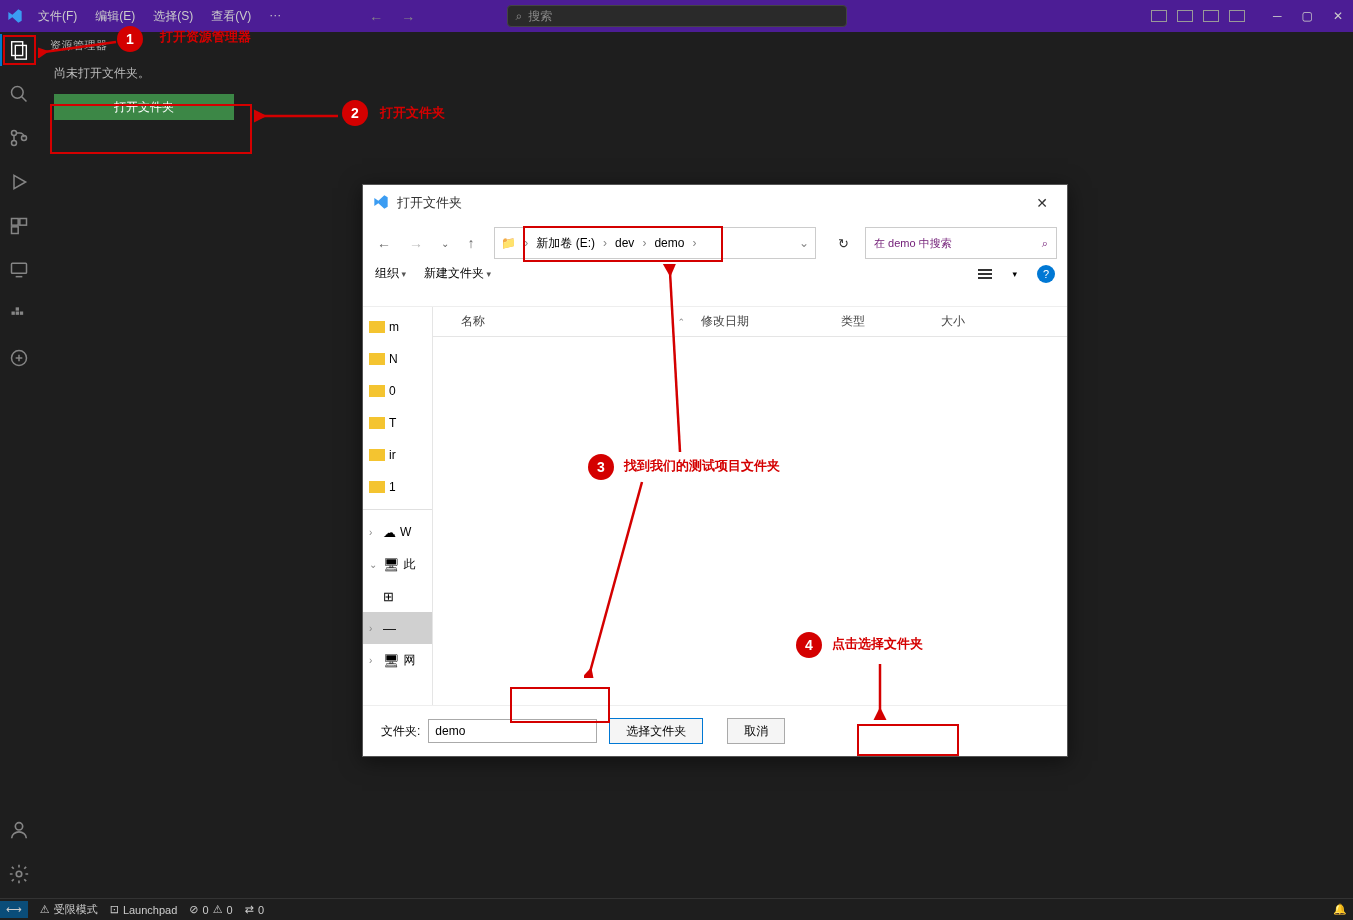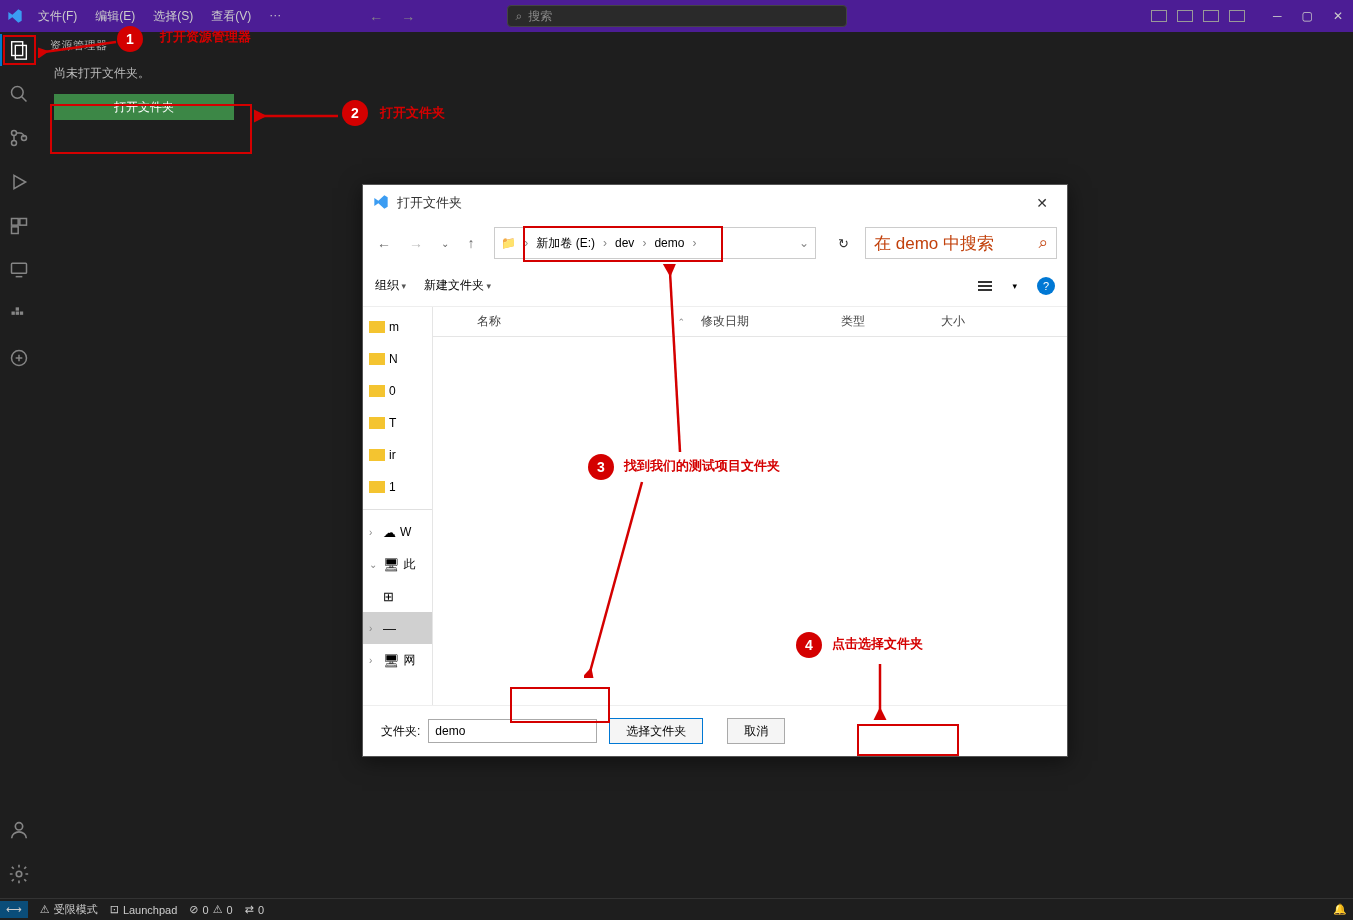--- a/index.html
+++ b/index.html
@@ -52,22 +52,22 @@
 .dialog .dtitle{height:36px;display:flex;align-items:center;padding:0 10px;font-size:13px;color:#333}
 .dialog .dtitle .dicon{margin-right:8px}
 .dialog .dtitle .dclose{margin-left:auto;font-size:14px;cursor:pointer;width:30px;text-align:center}
 .dialog .dnav{height:44px;display:flex;align-items:center;padding:0 10px;gap:10px}
 .dialog .dnav .navbtn{color:#666;font-size:14px;padding:4px;cursor:pointer}
 .dialog .breadcrumb{flex:1;height:32px;border:1px solid #ccc;display:flex;align-items:center;padding:0 6px;font-size:12px;gap:4px;margin:0 6px}
 .dialog .breadcrumb .bcitem{padding:0 4px}
 .dialog .breadcrumb .bcsep{color:#888}
 .dialog .breadcrumb .bcicon{color:#f4c430;margin-right:4px}
 .dialog .refresh{padding:4px 6px;color:#333;font-size:13px}
-.dialog .dsearch{width:192px;height:32px;border:1px solid #ccc;padding:0 8px;font-size:17px;color:#c2410c;display:flex;align-items:center;justify-content:space-between}
-.dialog .dtool{height:42px;display:flex;align-items:center;padding:0 12px;font-size:12px;border-bottom:1px solid #eee}
+.dialog .dsearch{width:192px;height:32px;border:1px solid #ccc;padding:0 8px;font-size:11px;color:#701a75;display:flex;align-items:center;justify-content:space-between}
+.dialog .dtool{height:42px;display:flex;align-items:flex-start;padding:0 12px;font-size:12px;border-bottom:1px solid #eee}
 .dialog .dtool .tbtn{margin-right:18px;cursor:pointer}
 .dialog .dtool .tbtn::after{content:" ▾";font-size:9px;color:#555}
 .dialog .dtool .rbtns{margin-left:auto;display:flex;align-items:center;gap:20px}
 .dialog .dtool .viewbtn{display:flex;flex-direction:column;gap:2px}
 .dialog .dtool .viewbtn span{width:14px;height:2px;background:#333}
 .dialog .dtool .help{width:18px;height:18px;border-radius:50%;background:#0078d4;color:#fff;display:flex;align-items:center;justify-content:center;font-size:11px}
 
 .dialog .dbody{flex:1;display:flex;overflow:hidden}
 .dialog .tree{width:70px;border-right:1px solid #e5e5e5;font-size:12px;padding-top:4px;overflow:hidden}
 .dialog .tree .trow{height:32px;display:flex;align-items:center;padding:0 6px;white-space:nowrap;gap:4px}
@@ -336,21 +336,21 @@
         </div>
       <div class="trow">
           <span class="chv">›</span>
           <span class="ticon">🖥</span>
           <span>网</span>
         </div>
     </div>
     <div class="flist">
       <div class="fhead">
         <div class="col c-name">
-            <span style="margin-left:36px">名称</span>
+            <span style="margin-left:20px">名称</span>
             <span style="margin-left:auto;color:#888;font-size:9px">⌃</span>
           </div>
         <div class="col c-date">修改日期</div>
         <div class="col c-type">类型</div>
         <div class="col c-size">大小</div>
       </div>
     </div>
   </div>
   <div class="dfoot">
     <div class="folder-row">

